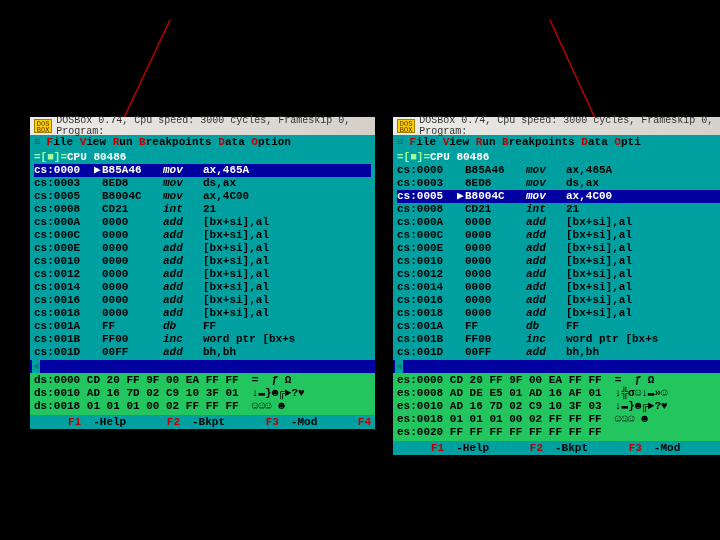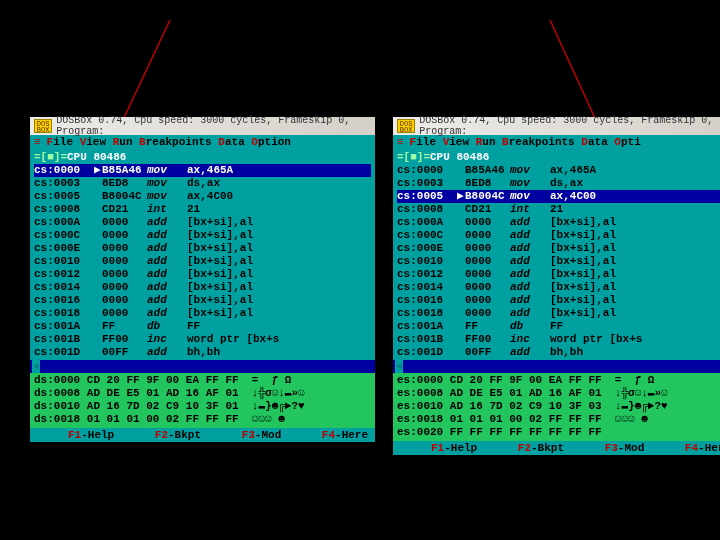--- a/index.html
+++ b/index.html
@@ -78,21 +78,21 @@
     display: flex;
     white-space: pre;
     font-weight: bold;
   }
   .code-line.selected {
     background: #0000a0;
     color: #fff;
   }
   .col-addr { width: 60px; border-radius: 6px; }
   .col-ptr { width: 8px; }
-  .col-hex { width: 45px; }
+  .col-hex { width: 61px; }
   .col-mne { width: 40px; font-style: italic; }
   .col-ops { flex: 1; }
   .divider {
     background: #0000a0;
     height: 13px;
     position: relative;
   }
   .divider .arrow-left {
     position: absolute;
     left: 2px;
@@ -115,21 +115,21 @@
   .fkeys {
     background: #00a0a0;
     padding: 1px 4px;
     font-size: 11px;
     font-weight: bold;
     height: 14px;
     white-space: nowrap;
     overflow: hidden;
   }
   .fkeys .fk { color: #c00000; margin-left: 34px; }
-  .fkeys .fd { color: #000; }
+  .fkeys .fd { color: #000; margin-left: 12px; }
 </style>
 </head>
 <body>
 
 <svg class="arrow" width="720" height="540">
   <defs>
     <marker id="ah" markerWidth="8" markerHeight="8" refX="6" refY="3" orient="auto">
       <path d="M0,0 L7,3 L0,6 Z" fill="#c00000"></path>
     </marker>
   </defs>
@@ -166,21 +166,20 @@
       <div class="code-line"><span class="col-addr">cs:0018</span><span class="col-ptr"> </span><span class="col-hex">0000</span><span class="col-mne">add</span><span class="col-ops">[bx+si],al</span></div>
       <div class="code-line"><span class="col-addr">cs:001A</span><span class="col-ptr"> </span><span class="col-hex">FF</span><span class="col-mne">db</span><span class="col-ops">FF</span></div>
       <div class="code-line"><span class="col-addr">cs:001B</span><span class="col-ptr"> </span><span class="col-hex">FF00</span><span class="col-mne">inc</span><span class="col-ops">word ptr [bx+s</span></div>
       <div class="code-line"><span class="col-addr">cs:001D</span><span class="col-ptr"> </span><span class="col-hex">00FF</span><span class="col-mne">add</span><span class="col-ops">bh,bh</span></div>
     </div>
   <div class="divider">
     <span class="arrow-left">◄</span>
   </div>
   <div class="dump-area" id="dump0">
       <div class="dump-line">ds:0000 CD 20 FF 9F 00 EA FF FF  =  ƒ Ω</div>
-      <div class="dump-line">ds:0008 AD DE E5 01 AD 16 AF 01  ↓╬σ☺↓▬»☺</div>
       <div class="dump-line">ds:0010 AD 16 7D 02 C9 10 3F 01  ↓▬}☻╔►?♥</div>
       <div class="dump-line">ds:0018 01 01 01 00 02 FF FF FF  ☺☺☺ ☻</div>
     </div>
   <div class="fkeys" id="fk0"><span class="fk">F1</span><span class="fd">-Help </span><span class="fk">F2</span><span class="fd">-Bkpt </span><span class="fk">F3</span><span class="fd">-Mod </span><span class="fk">F4</span><span class="fd">-Here </span><span class="fk">F5</span><span class="fd">-Zoom </span><span class="fk">F6</span><span class="fd">-Next</span></div>
 </div>
 
 <div class="dosbox-window" id="win1" style="left: 393px; top: 117px;">
   <div class="titlebar">
     <div class="titlebar-icon">DOS
 BOX</div>

